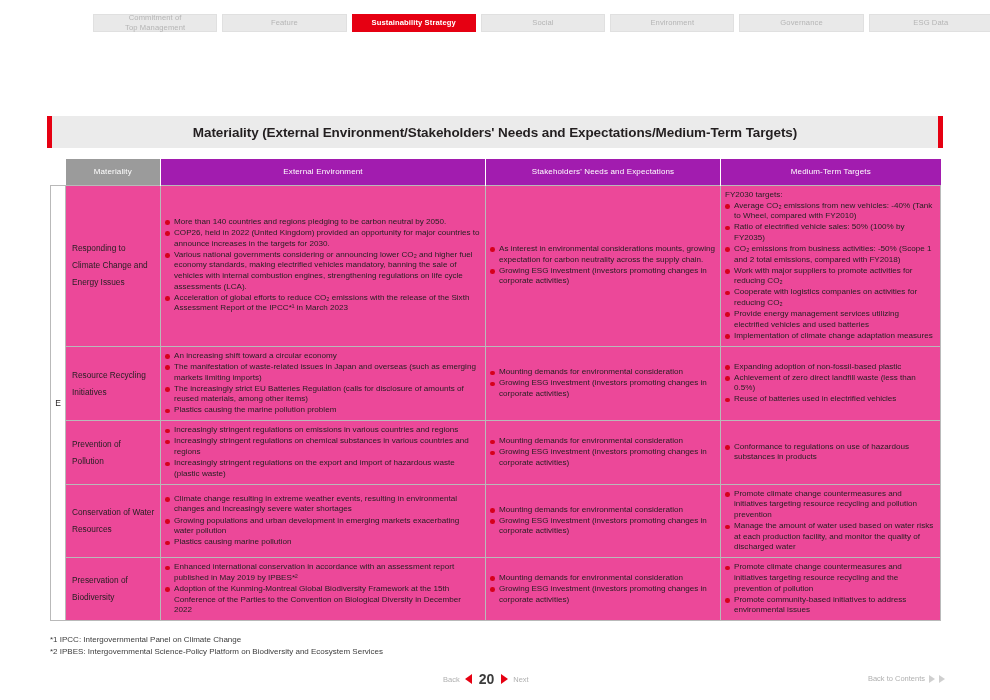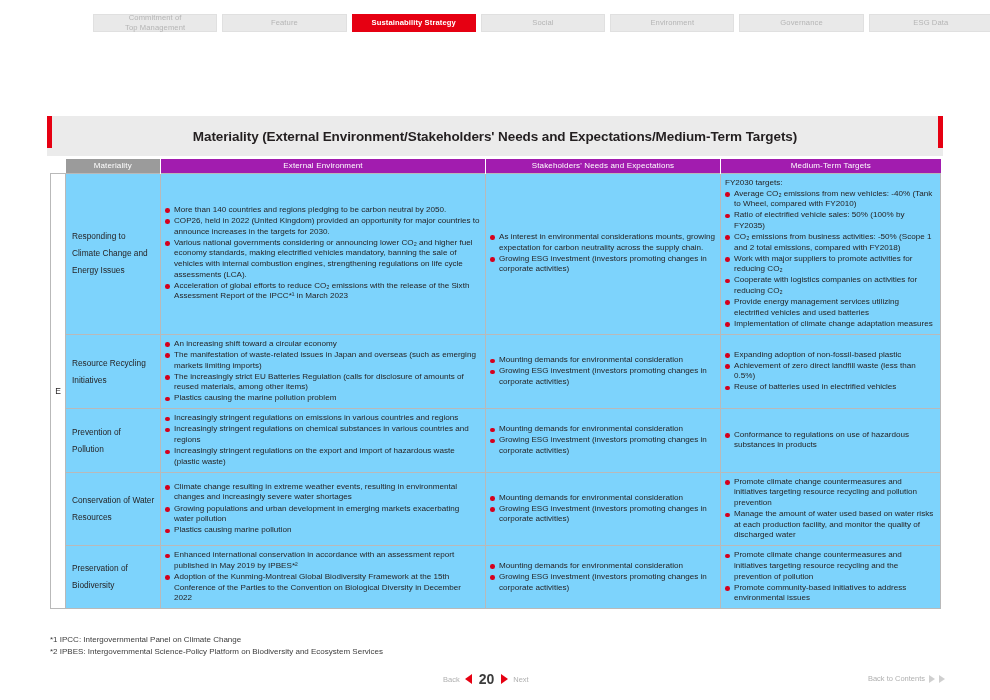--- a/index.html
+++ b/index.html
@@ -34,21 +34,21 @@
   .tab.active {
     background: #e60012;
     border-color: #e60012;
     color: #ffffff;
     font-weight: bold;
   }
 
   
   .title-wrap {
     position: absolute; left: 47px; top: 116px;
-    width: 896px; height: 40px;
+    width: 896px; height: 32px;
     background: #ebebeb;
     display: flex; align-items: center; justify-content: center;
   }
   .title-bar-left, .title-bar-right {
     position: absolute; top: 0; width: 5px; height: 32px; background: #e60012;
   }
   .title-bar-left { left: 0; }
   .title-bar-right { right: 0; }
   .title-text {
     font-size: 13.5px; font-weight: bold; color: #231f20;
@@ -62,38 +62,38 @@
     border-collapse: collapse;
     table-layout: fixed;
   }
   .table col.c-e   { width: 15px; }
   .table col.c-mat { width: 95px; }
   .table col.c-ext { width: 325px; }
   .table col.c-stk { width: 235px; }
   .table col.c-tgt { width: 220px; }
 
   .table th {
-    height: 14px;
+    height: 26px;
     font-size: 8px;
     font-weight: normal;
     color: #ffffff;
     text-align: center;
     vertical-align: middle;
     padding: 1px 0 2px;
     letter-spacing: .15px;
   }
   th.h-blank { background: #ffffff; border: none; }
   th.h-mat { background: #9b9b9b; border-right: 1px solid #ffffff; }
   th.h-red { background: #a21caf; border-right: 1px solid #ffffff; }
   th.h-red.last { border-right: none; }
 
   .table td {
     vertical-align: middle;
     border: 1px solid #b9b9b9;
-    background: #7dd3fc;
+    background: #ec4899;
     padding: 4px 5px 4px 4px;
     font-size: 8.1px;
     line-height: 10.6px;
     color: #231f20;
   }
   td.c-e-cell {
     text-align: center;
     font-size: 8.5px;
     border: 1px solid #b9b9b9;
     background: #ffffff;

